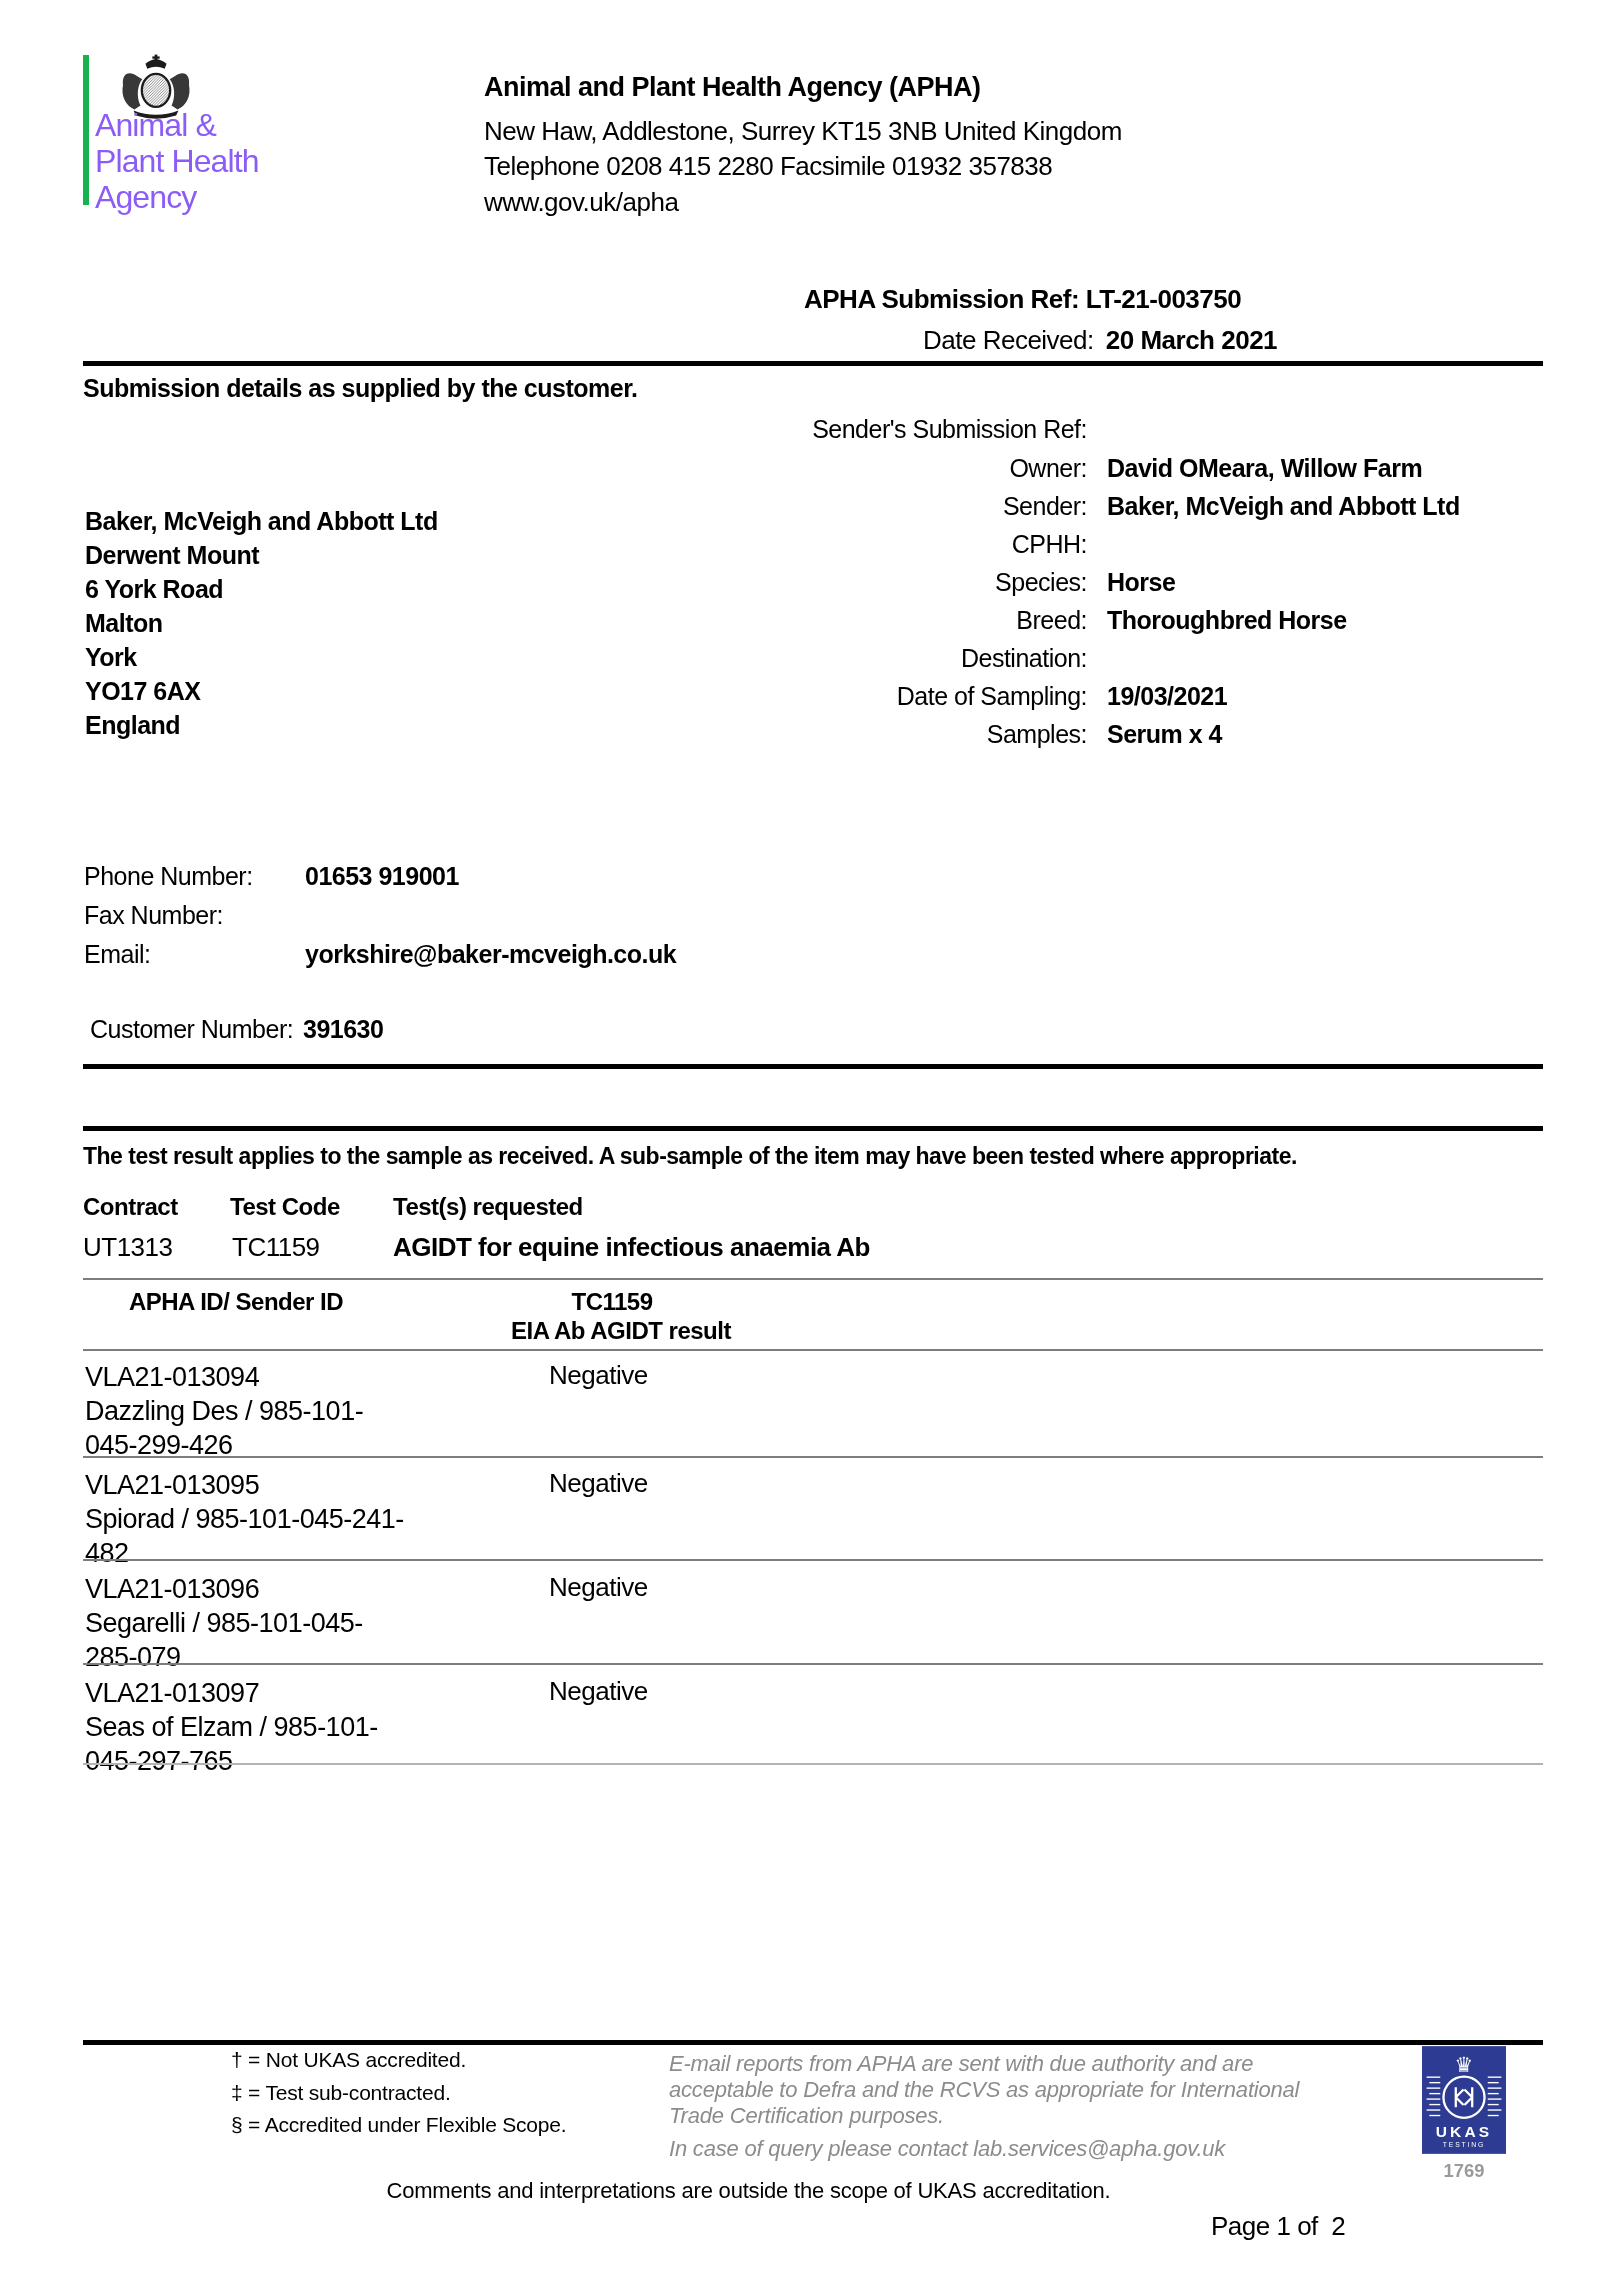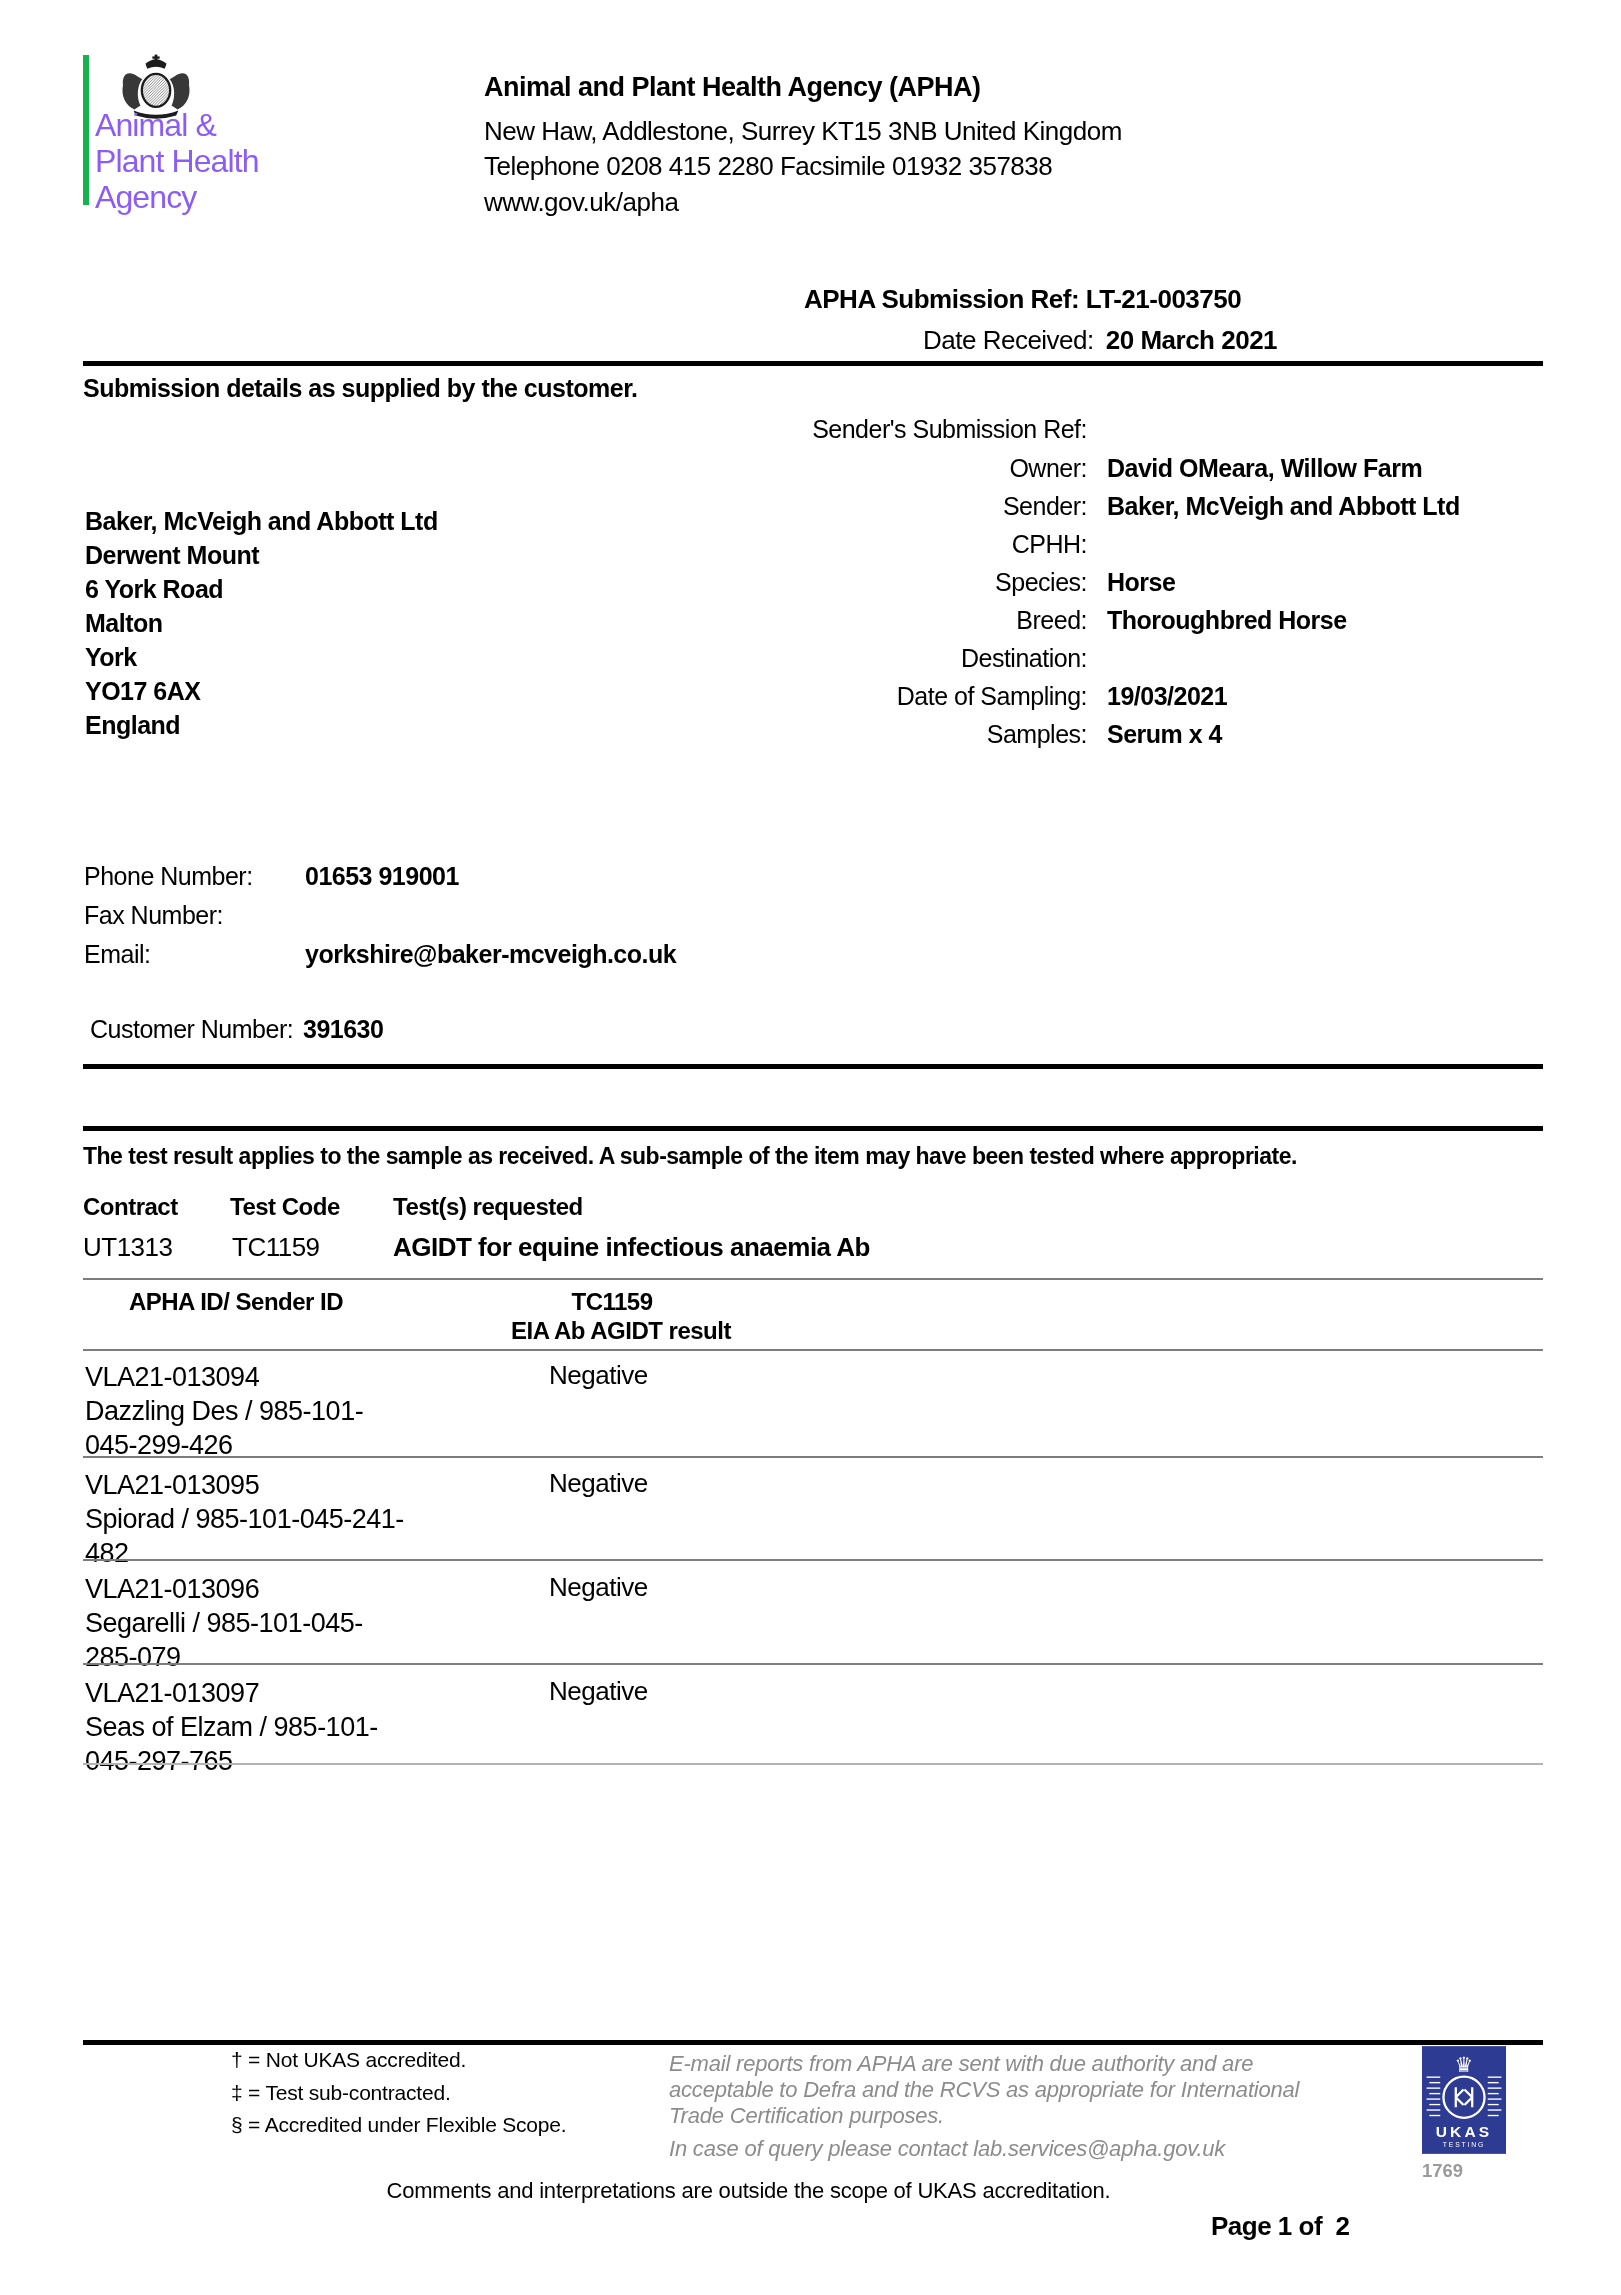--- a/index.html
+++ b/index.html
@@ -45,21 +45,21 @@
 
   .res-row-lines{font-size:27px;line-height:34px;letter-spacing:-0.5px;}
   .res-val{font-size:26px;letter-spacing:-0.5px;}
   .ctr{text-align:center;}
 
   .legend{font-size:21px;letter-spacing:-0.2px;}
   .italic-note{position:absolute;left:669px;width:675px;font-size:22px;line-height:26px;
     font-style:italic;color:var(--footer-gray);letter-spacing:-0.2px;}
   .comments{position:absolute;left:83px;width:1331px;text-align:center;font-size:22px;letter-spacing:-0.2px;}
   .page-label{font-size:26px;white-space:pre;letter-spacing:-0.5px;}
-  .ukas-num{position:absolute;left:1422px;width:84px;text-align:left;font-size:18.4px;font-weight:bold;color:#9a9a9a;}
+  .ukas-num{position:absolute;left:1422px;width:84px;text-align:center;font-size:18.4px;font-weight:bold;color:#9a9a9a;}
 </style>
 </head>
 <body>
 
 <div class="page">
 
   <div class="logo-bar"></div>
   <svg class="crest" viewBox="0 0 270 155">
     <defs>
       <pattern id="hatch" width="6" height="6" patternUnits="userSpaceOnUse">
@@ -245,16 +245,16 @@
         <line x1="144" y1="128" x2="168" y2="128"></line>
       <line x1="144" y1="140" x2="174" y2="140"></line>
         <line x1="144" y1="152" x2="168" y2="152"></line>
     </g>
     <text x="92" y="198" font-size="34" letter-spacing="7" fill="#ffffff" text-anchor="middle" font-family="Liberation Sans, sans-serif" font-weight="bold">UKAS</text>
     <text x="92" y="222" font-size="15" letter-spacing="4" fill="#ffffff" text-anchor="middle" font-family="Liberation Sans, sans-serif">TESTING</text>
   </svg>
   <div class="ukas-num" style="top:2160px;">1769</div>
 
   <div class="comments" style="top:2178px;">Comments and interpretations are outside the scope of UKAS accreditation.</div>
-  <div class="abs page-label" style="left:1211px;top:2213px;font-weight:bold;">Page 1 of  2</div>
+  <div class="abs page-label" style="left:1211px;top:2213px;">Page 1 of  2</div>
 
 </div>
 
 
 </body></html>

